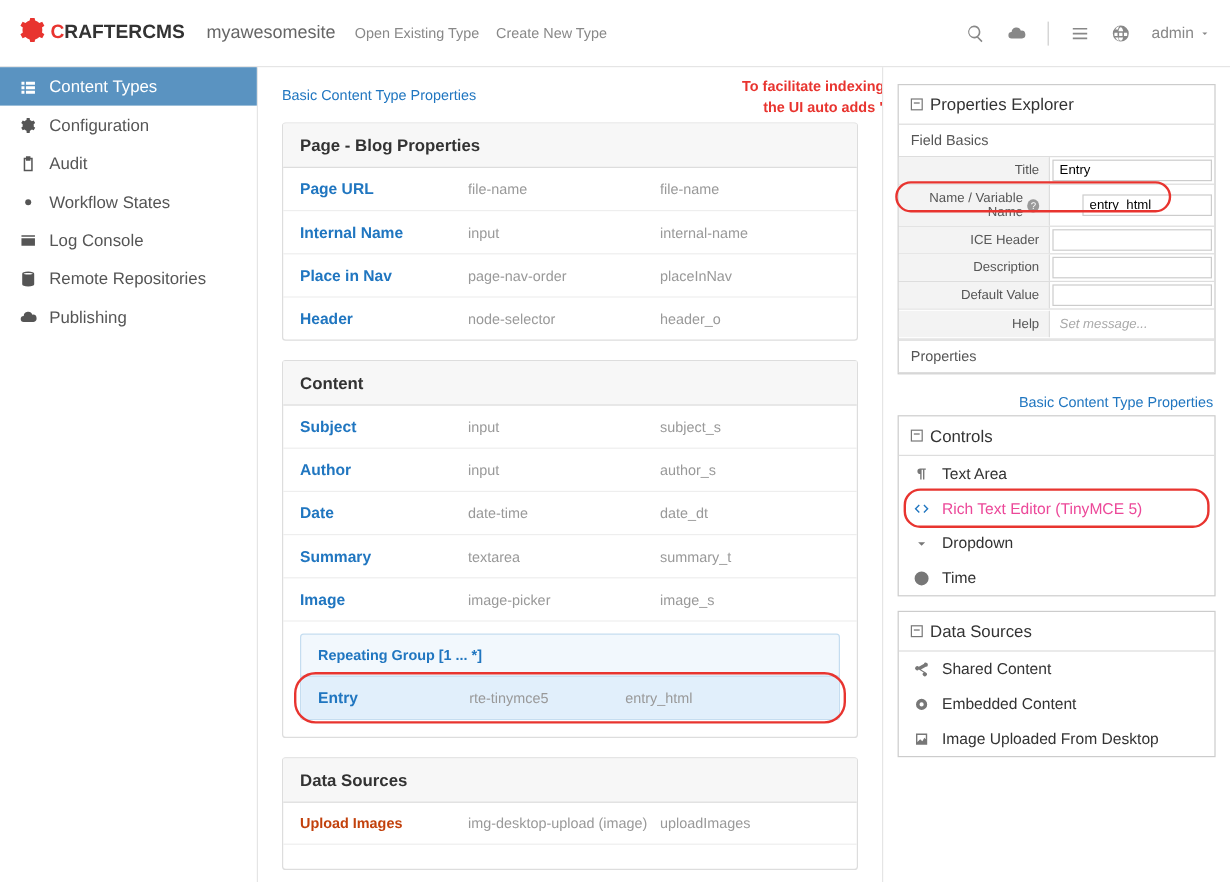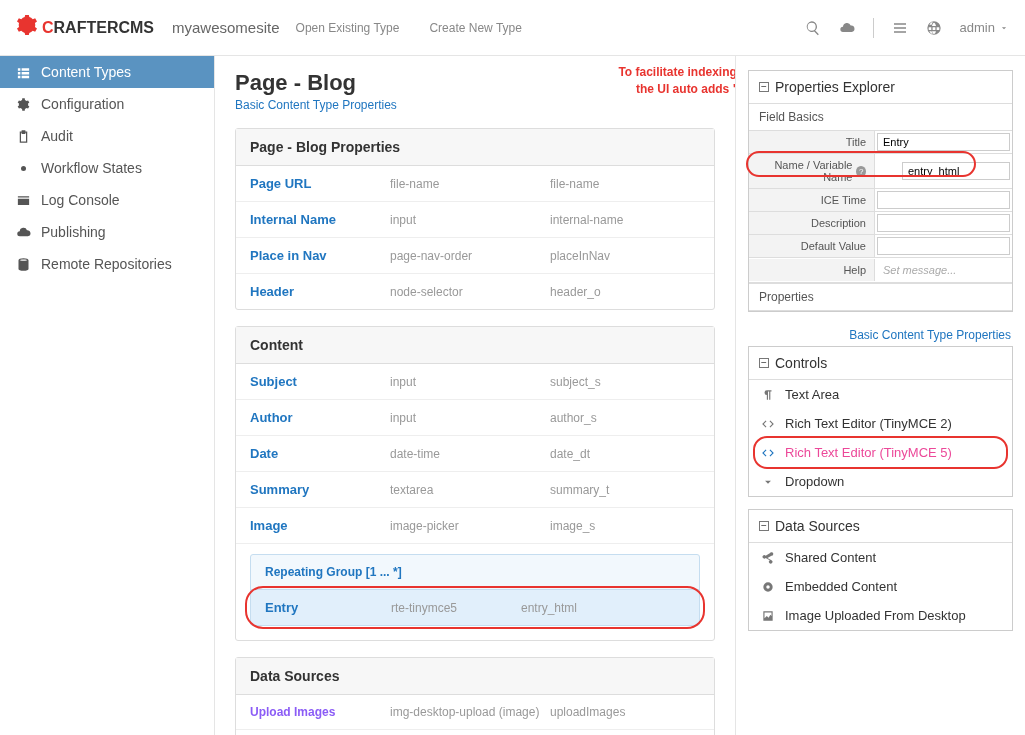--- a/index.html
+++ b/index.html
@@ -2,21 +2,21 @@
 <html><head>
 <meta charset="utf-8">
 <style>
 * { box-sizing: border-box; margin: 0; padding: 0; }
 body { font-family: -apple-system, "Helvetica Neue", Arial, sans-serif; font-size: 13px; color: #333; background: #fff; width: 1025px; height: 735px; overflow: hidden; position: relative; }
 .topbar { display: flex; align-items: center; height: 56px; border-bottom: 1px solid #e5e5e5; padding: 0 16px; }
 .logo { display: flex; align-items: center; font-weight: bold; font-size: 16px; color: #333; }
 .logo-gear { color: #e8342f; font-size: 22px; margin-right: 4px; }
 .logo-c { color: #e8342f; }
 .site-name { margin-left: 18px; color: #666; font-size: 15px; }
-.top-links { margin-left: 16px; display: flex; gap: 30px; }
+.top-links { margin-left: 16px; display: flex; gap: 14px; }
 .top-links span { color: #888; font-size: 12px; cursor: pointer; }
 .top-right { margin-left: auto; display: flex; align-items: center; gap: 18px; color: #888; }
 .top-right .sep { width: 1px; height: 20px; background: #ccc; }
 .icon-btn { cursor: pointer; display: flex; align-items: center; }
 .icon-btn svg { width: 16px; height: 16px; fill: #888; }
 .admin { display: flex; align-items: center; gap: 4px; color: #888; cursor: pointer; font-size: 13px; }
 
 .layout { display: flex; height: calc(735px - 56px); }
 .sidebar { width: 215px; border-right: 1px solid #e5e5e5; }
 .sidebar-item { display: flex; align-items: center; gap: 10px; padding: 8px 16px; color: #555; cursor: pointer; font-size: 14px; }
@@ -29,21 +29,21 @@
 .annotation { position: absolute; top: 8px; left: 400px; color: #e8342f; font-size: 12px; font-weight: bold; text-align: center; line-height: 1.4; width: 280px; }
 
 .section { border: 1px solid #ddd; border-radius: 3px; margin-top: 16px; background: #fff; }
 .section-header { background: #f7f7f7; padding: 10px 14px; font-weight: bold; font-size: 14px; border-bottom: 1px solid #ddd; }
 .section-body { padding: 0; }
 .field-row { display: flex; padding: 10px 14px; border-bottom: 1px solid #eee; align-items: center; }
 .field-row:last-child { border-bottom: none; }
 .field-label { width: 140px; color: #2076c0; font-weight: bold; font-size: 13px; cursor: pointer; }
 .field-type { width: 160px; color: #999; font-size: 12px; }
 .field-name { color: #999; font-size: 12px; }
-.ds-label { width: 140px; color: #8b5cf6; font-weight: bold; font-size: 12px; cursor: pointer; }
+.ds-label { width: 140px; color: #c2410c; font-weight: bold; font-size: 12px; cursor: pointer; }
 
 .repeating { border: 1px solid #c5ddf0; border-radius: 3px; margin: 10px 14px 14px 14px; background: #f2f8fd; }
 .repeating-header { padding: 10px 14px; color: #2076c0; font-weight: bold; font-size: 12px; }
 .repeating-row { display: flex; padding: 10px 14px; align-items: center; background: #e1effb; border-top: 1px solid #c5ddf0; position: relative; }
 .circle-red { position: absolute; border: 2.5px solid #e8342f; border-radius: 18px; pointer-events: none; }
 .c1 { left: -6px; top: -4px; right: -6px; bottom: -4px; }
 
 .rightcol { width: 290px; border-left: 1px solid #e5e5e5; padding: 14px 12px; overflow: hidden; }
 .panel { border: 1px solid #ccc; margin-bottom: 12px; background: #fff; }
 .panel-header { padding: 8px 10px; font-size: 14px; border-bottom: 1px solid #ddd; display: flex; align-items: center; gap: 6px; color: #333; }
@@ -141,34 +141,33 @@
       <span>Workflow States</span>
     </div>
     <div class="sidebar-item">
       <svg viewBox="0 0 24 24">
           <path d="M3 5h18v2H3zm0 4h18v10H3V9zm3 2l3 3-3 3v-6z"></path>
         </svg>
       <span>Log Console</span>
     </div>
     <div class="sidebar-item">
       <svg viewBox="0 0 24 24">
+          <path d="M12 2c5 0 8 1.3 8 3v14c0 1.7-3 3-8 3s-8-1.3-8-3V5c0-1.7 3-3 8-3zm0 2c-3.9 0-6 .9-6 1s2.1 1 6 1 6-.9 6-1-2.1-1-6-1z"></path>
+        </svg>
+      <span>Remote Repositories</span>
+    </div>
+    <div class="sidebar-item">
+      <svg viewBox="0 0 24 24">
           <path d="M19 18H6a4 4 0 010-8 6 6 0 0111.6-1.7A4.5 4.5 0 0119 18z"></path>
         </svg>
       <span>Publishing</span>
     </div>
-    <div class="sidebar-item">
-      <svg viewBox="0 0 24 24">
-          <path d="M12 2c5 0 8 1.3 8 3v14c0 1.7-3 3-8 3s-8-1.3-8-3V5c0-1.7 3-3 8-3zm0 2c-3.9 0-6 .9-6 1s2.1 1 6 1 6-.9 6-1-2.1-1-6-1z"></path>
-        </svg>
-      <span>Remote Repositories</span>
-    </div>
   </div>
 
   <div class="main">
-    <div class="page-title">Page - Blog</div>
     <div class="subtitle">Basic Content Type Properties</div>
     <div class="annotation">
       <span>To facilitate indexing to the search engine used,</span><br>
       <span>the UI auto adds "_html" to the RTE name</span>
     </div>
 
     <svg class="arrow" style="left:395px; top:30px; width:340px; height:120px;">
       <defs>
           <marker id="ah1" markerWidth="8" markerHeight="8" refX="6" refY="3" orient="auto">
             <path d="M0,0 L7,3 L0,6 z" fill="#e8342f"></path>
@@ -278,21 +277,21 @@
         </div>
       <div class="prop-row" style="position:relative;gap:25px;">
           <div class="prop-label">
             <span>Name / Variable Name</span>
             <span class="help-q">?</span>
           </div>
           <div class="prop-input"><input value="entry_html" style=""></div>
           <div class="circle-red" style="left:-3px; top:-3px; width:230px; height:26px;"></div>
         </div>
       <div class="prop-row">
-          <div class="prop-label">ICE Time</div>
+          <div class="prop-label">ICE Header</div>
           <div class="prop-input"><input style=""></div>
         </div>
       <div class="prop-row">
           <div class="prop-label">Description</div>
           <div class="prop-input"><input style=""></div>
         </div>
       <div class="prop-row">
           <div class="prop-label">Default Value</div>
           <div class="prop-input"><input style=""></div>
         </div>
@@ -310,38 +309,38 @@
       <div class="panel-header">
           <span class="sq">−</span>
           <span>Controls</span>
         </div>
       <div class="control-item">
           <svg viewBox="0 0 24 24">
             <path d="M10 4h8v2h-2v14h-2V6h-2v14h-2V12a4 4 0 110-8z"></path>
           </svg>
           <span>Text Area</span>
         </div>
-      <div class="control-item">
-          <svg viewBox="0 0 24 24">
-            <path d="M8 6l-6 6 6 6 1.4-1.4L4.8 12l4.6-4.6L8 6zm8 0l-1.4 1.4L19.2 12l-4.6 4.6L16 18l6-6-6-6z"></path>
-          </svg>
-          <span>Rich Text Editor (TinyMCE 2)</span>
-        </div>
       <div class="control-item" style="position:relative;">
           <svg viewBox="0 0 24 24">
             <path fill="#2076c0" d="M8 6l-6 6 6 6 1.4-1.4L4.8 12l4.6-4.6L8 6zm8 0l-1.4 1.4L19.2 12l-4.6 4.6L16 18l6-6-6-6z"></path>
           </svg>
           <span style="color:#ec4899;">Rich Text Editor (TinyMCE 5)</span>
           <div class="circle-red circle2" style="border-radius:14px;"></div>
         </div>
       <div class="control-item">
           <svg viewBox="0 0 24 24">
             <path d="M7 10l5 5 5-5z"></path>
           </svg>
           <span>Dropdown</span>
+        </div>
+      <div class="control-item">
+          <svg viewBox="0 0 24 24">
+            <path d="M12 2a10 10 0 100 20 10 10 0 000-20zm1 10V6h-2v8h6v-2h-4z"></path>
+          </svg>
+          <span>Time</span>
         </div>
     </div>
 
     <div class="panel">
       <div class="panel-header">
           <span class="sq">−</span>
           <span>Data Sources</span>
         </div>
       <div class="ds-item">
           <svg viewBox="0 0 24 24">

